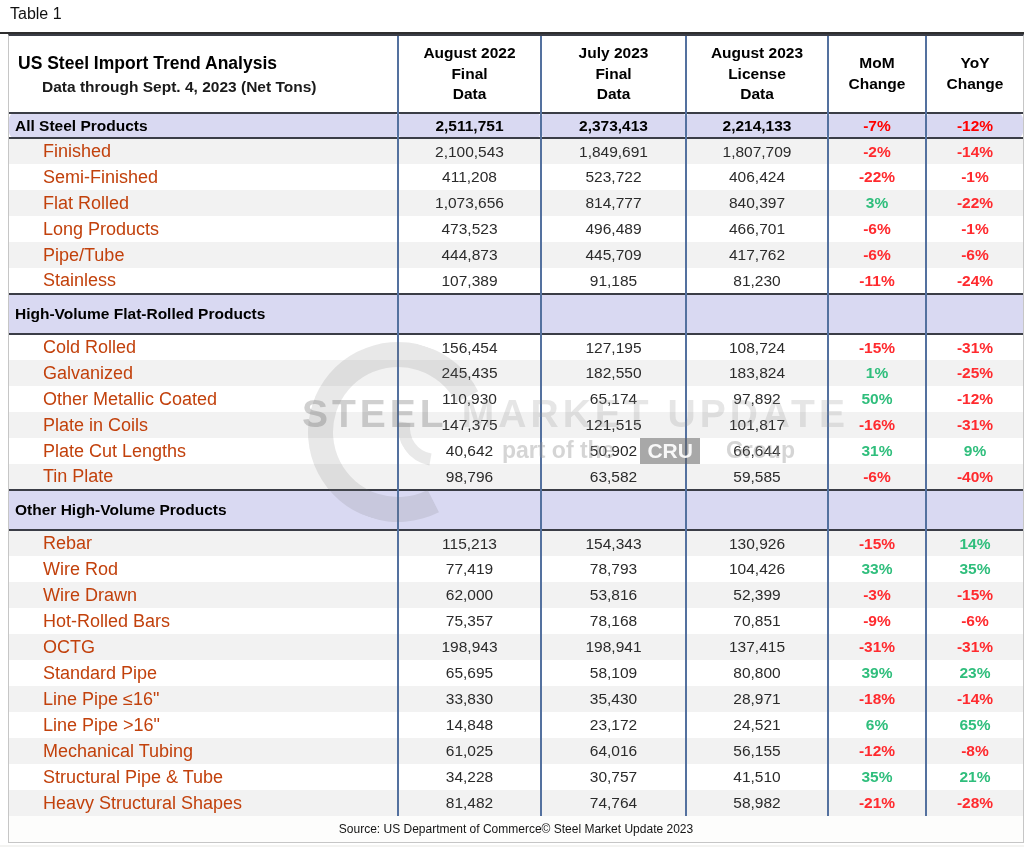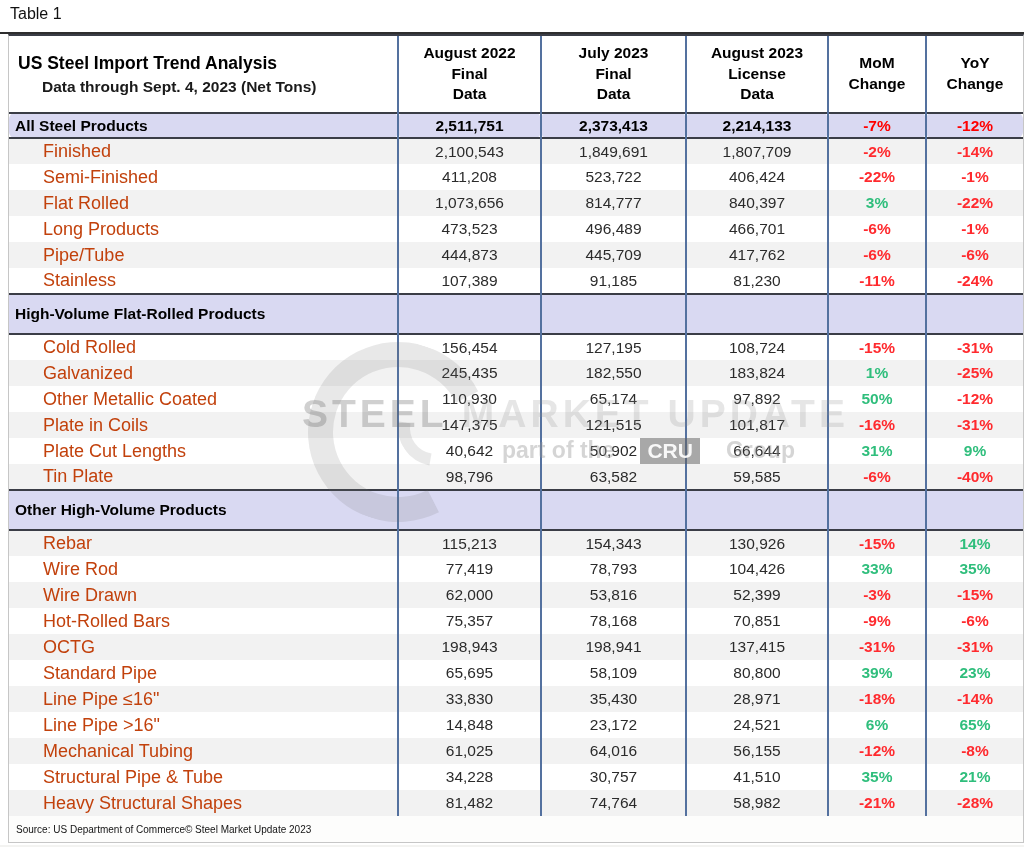--- a/index.html
+++ b/index.html
@@ -39,22 +39,22 @@
 
   .lbl{text-align:left;padding-left:34px;font-size:18px;color:#c2410c;}
   tr.total-row .lbl,tr.section-row .lbl{padding-left:6px;font-size:15.5px;color:#000;font-weight:bold;}
   .num{text-align:center;font-size:15.5px;color:#2b2b2b;}
   .chg{font-weight:bold;}
   .chg.neg{color:var(--negative,#ff2a2e);}
   .chg.pos{color:var(--positive,#2fbe7c);}
   tr.total-row .chg.neg{color:#ff0000;}
 
   .footer{
-    height:26px;display:flex;justify-content:flex-start;align-items:center;
-    padding:0 7px;font-size:10px;color:#141414;background:#fdfdfc;
+    height:26px;display:flex;justify-content:center;align-items:center;
+    padding:0 7px;font-size:12px;color:#141414;background:#fdfdfc;
   }
 
   
   .wm{position:absolute;left:0;top:0;width:1024px;height:847px;pointer-events:none;z-index:5;}
   .wm-ring{
     position:absolute;left:308px;top:342px;width:130px;height:130px;border-radius:50%;
     border:25px solid rgba(110,110,110,0.16);border-right-color:transparent;
     transform:rotate(18deg);
   }
   .wm-arc{

